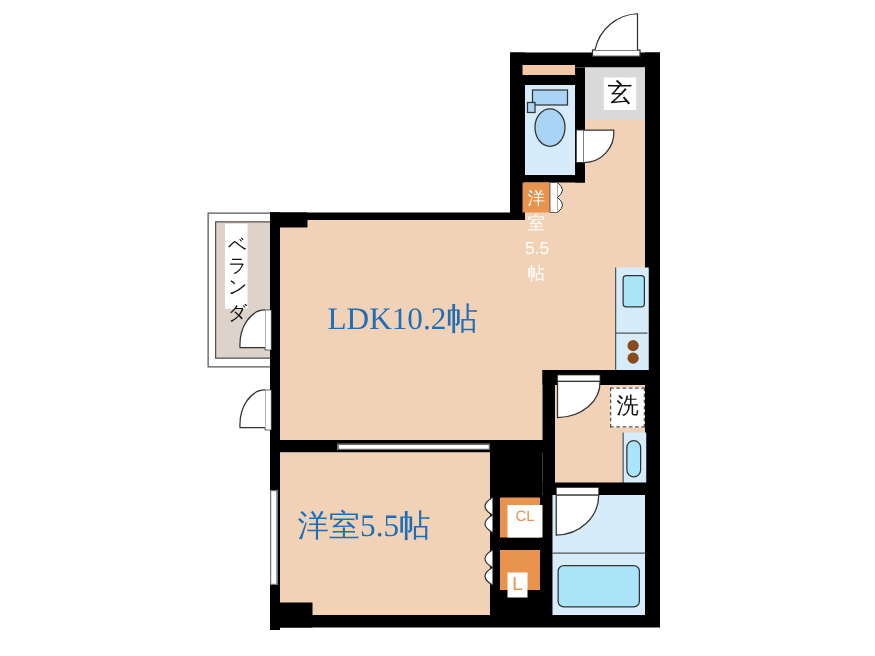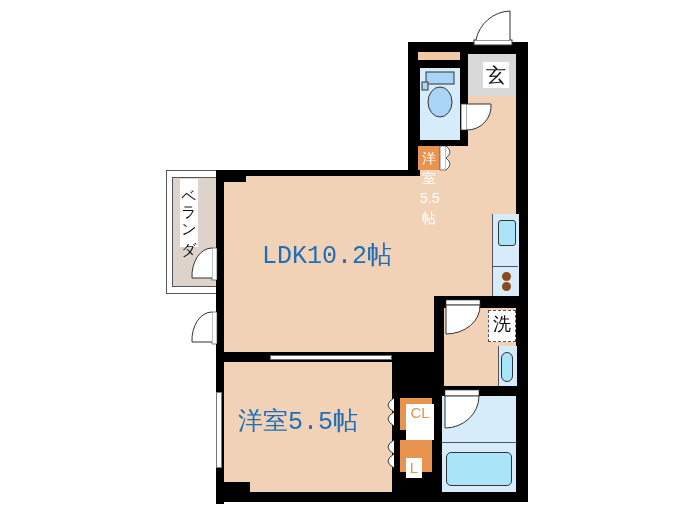--- a/index.html
+++ b/index.html
@@ -1,21 +1,21 @@
 <!DOCTYPE html>
 <html><head>
 <meta charset="utf-8">
 <style>
   html,body{margin:0;padding:0;background:#ffffff;}
   body{width:700px;height:525px;position:relative;overflow:hidden;font-family:"Liberation Sans",sans-serif;}
   .abs{position:absolute;}
   .wall{position:absolute;background:#000;}
   .floor{position:absolute;background:#f2d2b6;}
   .wet{position:absolute;background:#d6ecfb;}
-  .label-blue{position:absolute;color:#1f6fb8;font-family:Liberation Mono, monospace;white-space:nowrap;}
+  .label-blue{position:absolute;color:#1f6fb8;font-family:Liberation Serif, serif;white-space:nowrap;}
   .orange-box{position:absolute;background:#e8944e;}
   .orange-text{position:absolute;color:#e8944e;background:#fff;font-family:"Liberation Sans",sans-serif;text-align:center;}
   svg{position:absolute;overflow:visible;}
 </style>
 </head>
 <body>
 
 <div class="abs" style="left:0;top:0;width:700px;height:525px;">
 
   <div class="abs" style="left:166px;top:170px;width:56px;height:122px;border:1px solid #555;background:#fff;">
@@ -102,21 +102,21 @@
   <div class="floor" style="left:224px;top:362px;width:170px;height:130px;"></div>
   <div class="wall" style="left:392px;top:352px;width:42px;height:140px;"></div>
   <div class="wall" style="left:224px;top:482px;width:26px;height:12px;"></div>
   <div class="label-blue" style="left:238px;top:404px;font-size:25px;">洋室5.5帖</div>
   <div class="abs" style="left:216px;top:392px;width:4px;height:74px;background:#fff;border:1px solid #777;"></div>
 
   <svg style="left:380px;top:398px;" width="16" height="30">
     <path d="M14,0 Q2,7 14,14 Q2,21 14,28" fill="#fff" stroke="#333" stroke-width="1"></path>
   </svg>
   <div class="orange-box" style="left:400px;top:398px;width:32px;height:32px;"></div>
-  <div class="orange-text" style="left:406px;top:404px;width:28px;height:36px;font-size:15px;line-height:18px;">CL</div>
+  <div class="orange-text" style="left:406px;top:404px;width:28px;height:26px;font-size:12px;line-height:18px;">CL</div>
   <svg style="left:380px;top:440px;" width="16" height="30">
     <path d="M14,0 Q2,7 14,14 Q2,21 14,28" fill="#fff" stroke="#333" stroke-width="1"></path>
   </svg>
   <div class="orange-box" style="left:400px;top:440px;width:32px;height:32px;"></div>
   <div class="orange-text" style="left:406px;top:440px;width:16px;height:18px;font-size:15px;line-height:18px;background:transparent;">C</div>
   <div class="orange-text" style="left:406px;top:458px;width:16px;height:20px;font-size:15px;line-height:20px;">L</div>
 
   <svg style="left:192px;top:248px;" width="26" height="32">
     <rect x="20" y="0" width="5" height="32" fill="#fff" stroke="#333" stroke-width="0.6"></rect>
     <path d="M20,0 A20,28 0 0 0 0,30 L20,30" fill="#fff" stroke="#333" stroke-width="1"></path>

